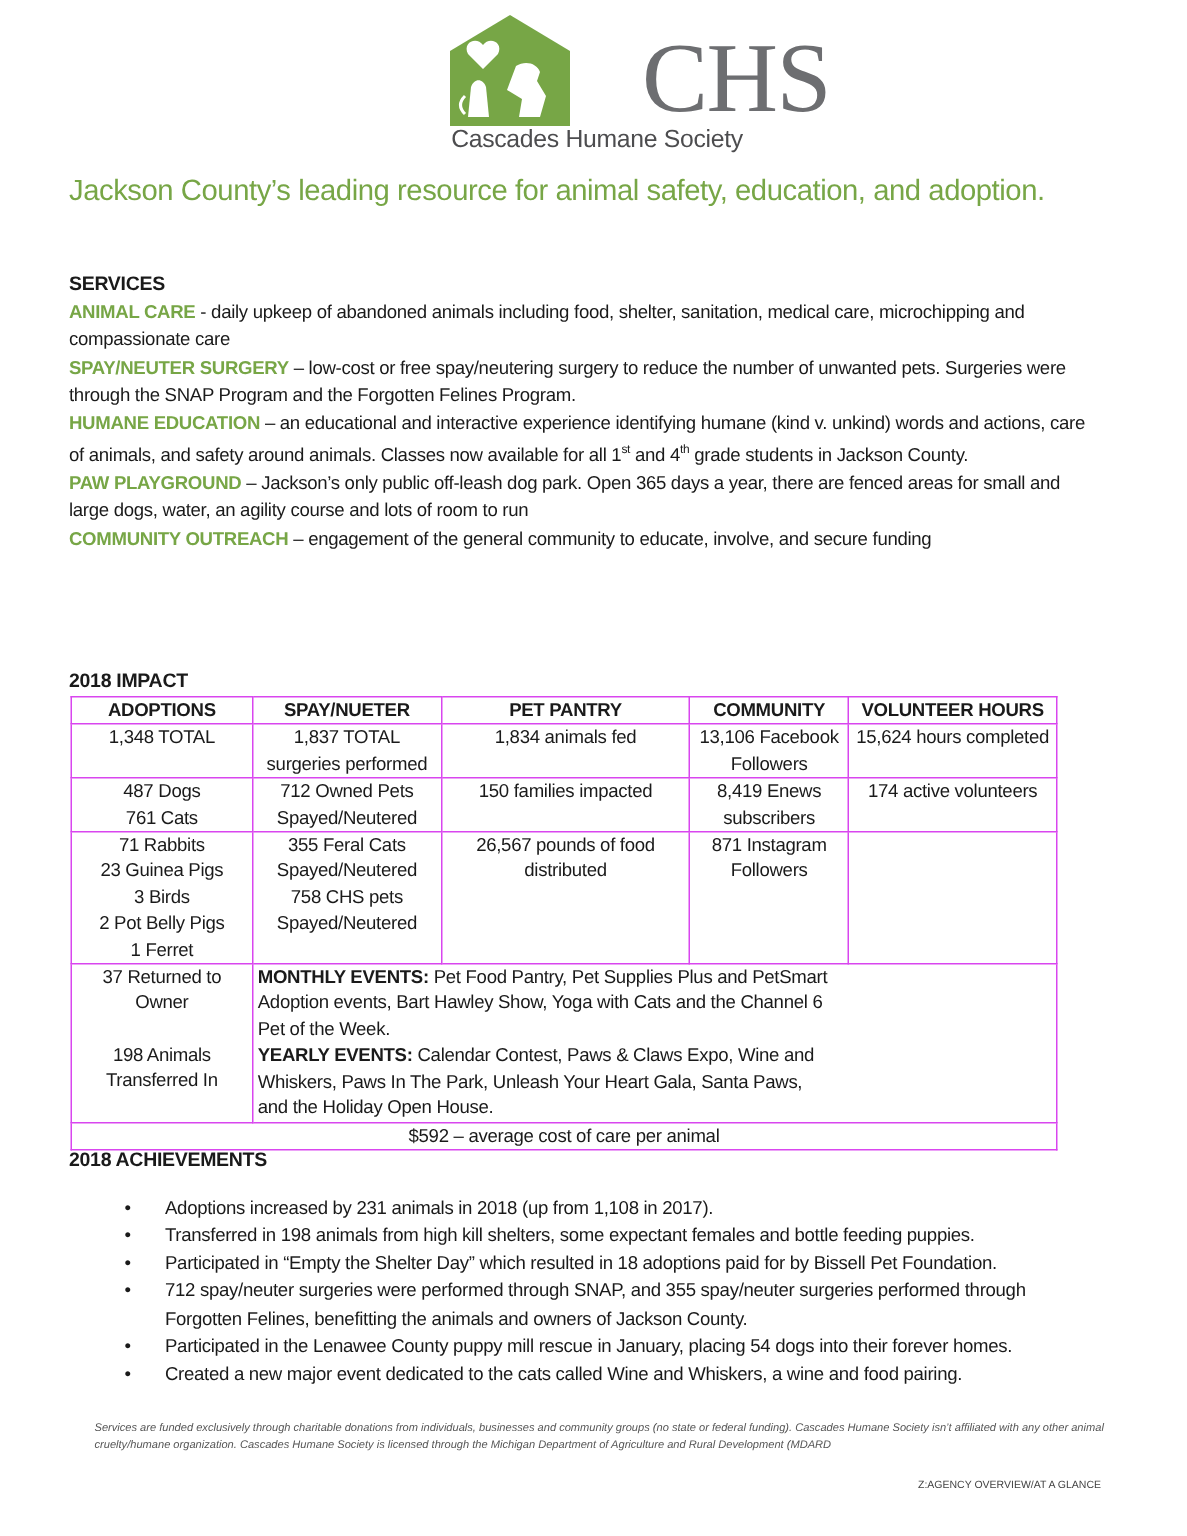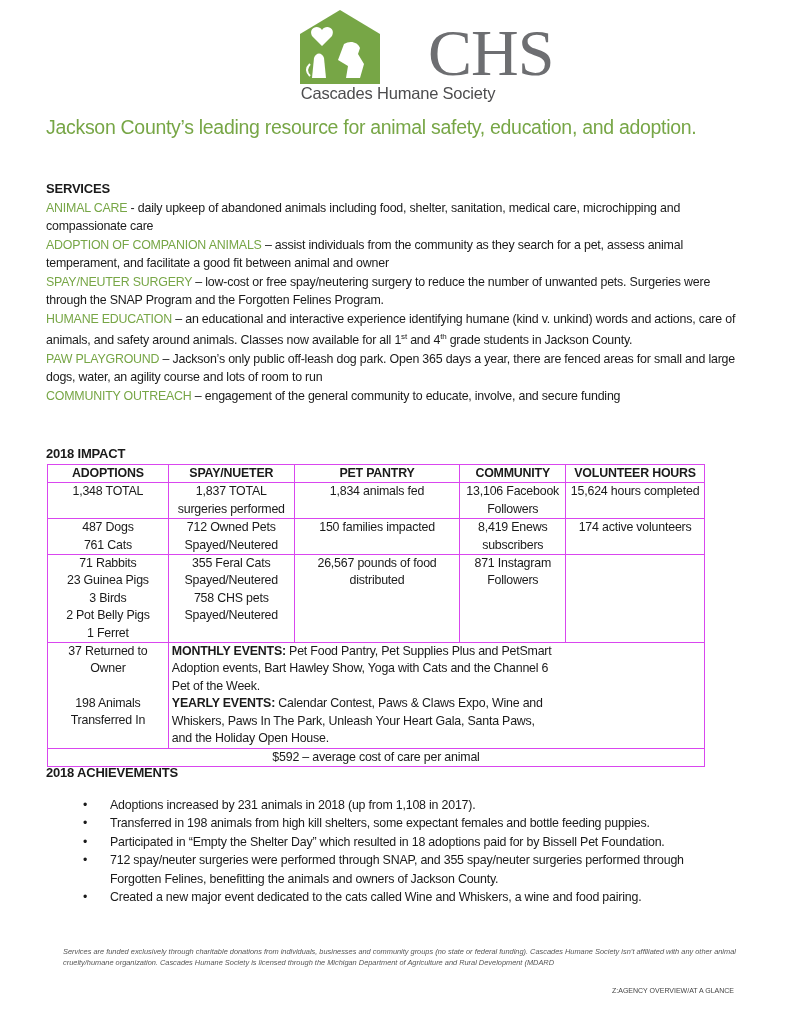--- a/index.html
+++ b/index.html
@@ -7,21 +7,21 @@
          font-family:"Liberation Sans", sans-serif; color:#1a1a1a; }
   .logo { position:absolute; left:298px; top:8px; width:200px; height:98px; }
   .logo .house { position:absolute; left:2px; top:2px; width:80px; height:74px; }
   .logo .chs { position:absolute; left:86px; top:12px; font-family:"Liberation Serif", serif;
                font-size:66px; color:#6d6e71; letter-spacing:-1px; line-height:66px;margin-left:44px; }
   .logo .org { position:absolute; left:0px; top:76px; width:200px; font-size:16.5px; color:#4d4d4f;
                text-align:center; white-space:nowrap; letter-spacing:-0.2px; }
   .tagline { position:absolute; left:46px; top:116px; font-size:19.5px; color:#77a646; white-space:nowrap; letter-spacing:-0.3px; }
   .section { position:absolute; left:46px; width:690px; font-size:12.4px; line-height:18.5px; letter-spacing:-0.2px; }
   .h { font-weight:bold; font-size:13px; }
-  .svc-name { color:#77a646; }
+  .svc-name { color:#77a646;font-weight:bold; }
   table.impact { position:absolute; left:47px; top:464px; width:658px; border-collapse:collapse;
                  font-size:12.4px; line-height:17.4px; letter-spacing:-0.2px; }
   table.impact td, table.impact th { border:1px solid #d946ef; text-align:center; vertical-align:top; padding:0 3px; }
   table.impact th { font-weight:bold; }
   td.events { text-align:left !important; }
   td.left { text-align:right; }
   ul.ach { margin:13px; padding:0 0 0 24px; list-style:none; }
   ul.ach li { position:relative; padding-left:27px; }
   ul.ach li::before { content:"\2022"; position:absolute; left:0; top:0; }
   .footnote { position:absolute; left:63px; top:946px; width:690px; font-size:7.4px; font-style:italic; color:#555; line-height:11px; }
@@ -40,21 +40,20 @@
   </svg>
   <div class="chs">CHS</div>
   <div class="org">Cascades Humane Society</div>
 </div>
 
 <div class="tagline">Jackson County’s leading resource for animal safety, education, and adoption.</div>
 
 <div class="section" style="top:151px;margin-top:29px;">
   <div class="h">SERVICES</div>
   <div><span class="svc-name">ANIMAL CARE</span><span> - </span><span>daily upkeep of abandoned animals including food, shelter, sanitation, medical care, microchipping and compassionate care</span></div>
-  <div><span class="svc-name">ADOPTION OF COMPANION ANIMALS</span><span> – </span><span>assist individuals from the community as they search for a pet, assess animal temperament, and facilitate a good fit between animal and owner</span></div>
   <div><span class="svc-name">SPAY/NEUTER SURGERY</span><span> – </span><span>low-cost or free spay/neutering surgery to reduce the number of unwanted pets. Surgeries were through the SNAP Program and the Forgotten Felines Program.</span></div>
   <div><span class="svc-name">HUMANE EDUCATION</span><span> – </span><span>an educational and interactive experience identifying humane (kind v. unkind) words and actions, care of animals, and safety around animals. Classes now available for all 1</span><sup style="font-size:8px;">st</sup><span> and 4</span><sup style="font-size:8px;">th</sup><span> grade students in Jackson County.</span></div>
   <div><span class="svc-name">PAW PLAYGROUND</span><span> – </span><span>Jackson’s only public off-leash dog park.  Open 365 days a year, there are fenced areas for small and large dogs, water, an agility course and lots of room to run</span></div>
   <div><span class="svc-name">COMMUNITY OUTREACH</span><span> – </span><span>engagement of the general community to educate, involve, and secure funding</span></div>
 </div>
 
 <div class="section h" style="top:445px;">2018 IMPACT</div>
 <table class="impact">
   <colgroup>
       <col style="width:121px">
@@ -115,18 +114,19 @@
 </tbody>
   </table>
 
 <div class="section" style="top:764px;">
   <div class="h">2018 ACHIEVEMENTS</div>
   <ul class="ach">
     <li>Adoptions increased by 231 animals in 2018 (up from 1,108 in 2017).</li>
     <li>Transferred in 198 animals from high kill shelters, some expectant females and bottle feeding puppies.</li>
     <li>Participated in “Empty the Shelter Day” which resulted in 18 adoptions paid for by Bissell Pet Foundation.</li>
     <li>712 spay/neuter surgeries were performed through SNAP, and 355 spay/neuter surgeries performed through Forgotten Felines, benefitting the animals and owners of Jackson County.</li>
+    <li>Participated in the Lenawee County puppy mill rescue in January, placing 54 dogs into their forever homes.</li>
     <li>Created a new major event dedicated to the cats called Wine and Whiskers, a wine and food pairing.</li>
   </ul>
 </div>
 
 <div class="footnote">Services are funded exclusively through charitable donations from individuals, businesses and community groups (no state or federal funding). Cascades Humane Society isn’t affiliated with any other animal cruelty/humane organization. Cascades Humane Society is licensed through the Michigan Department of Agriculture and Rural Development (MDARD</div>
 <div class="pagefoot">Z:AGENCY OVERVIEW/AT A GLANCE</div>
 
 </body></html>

